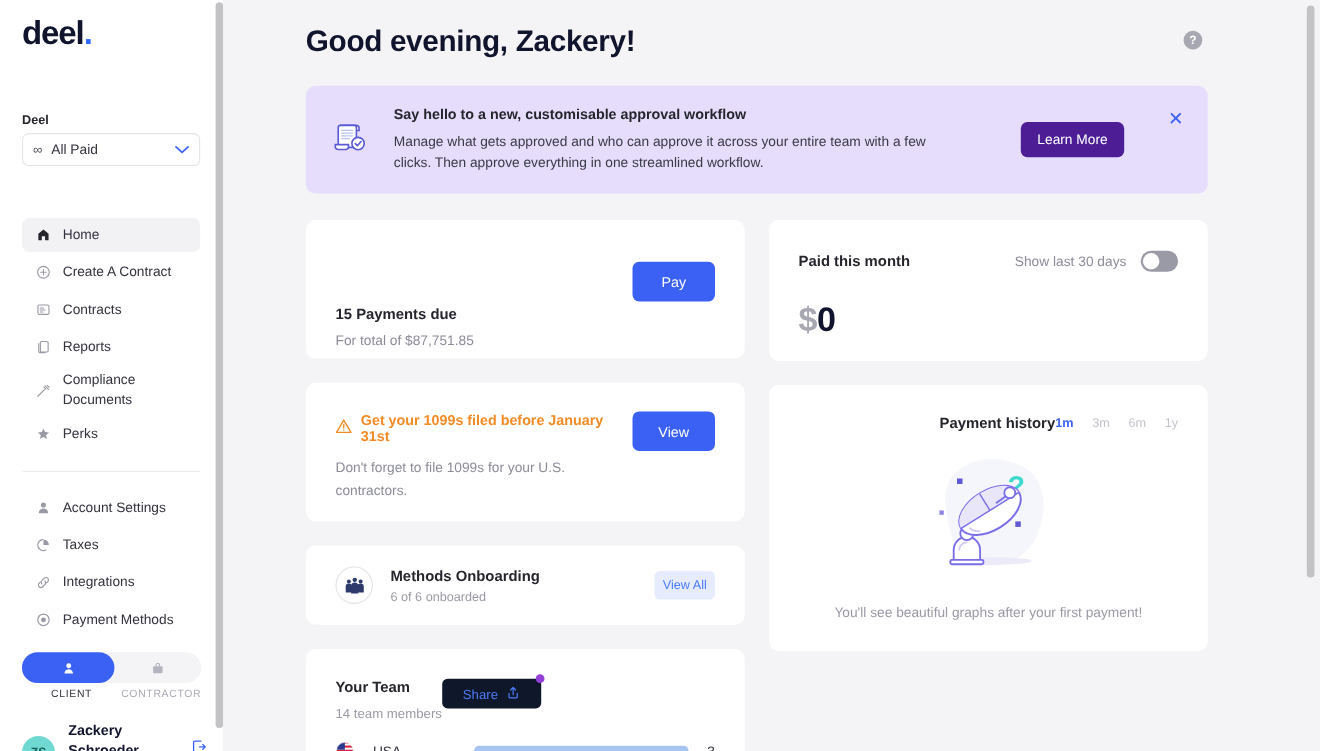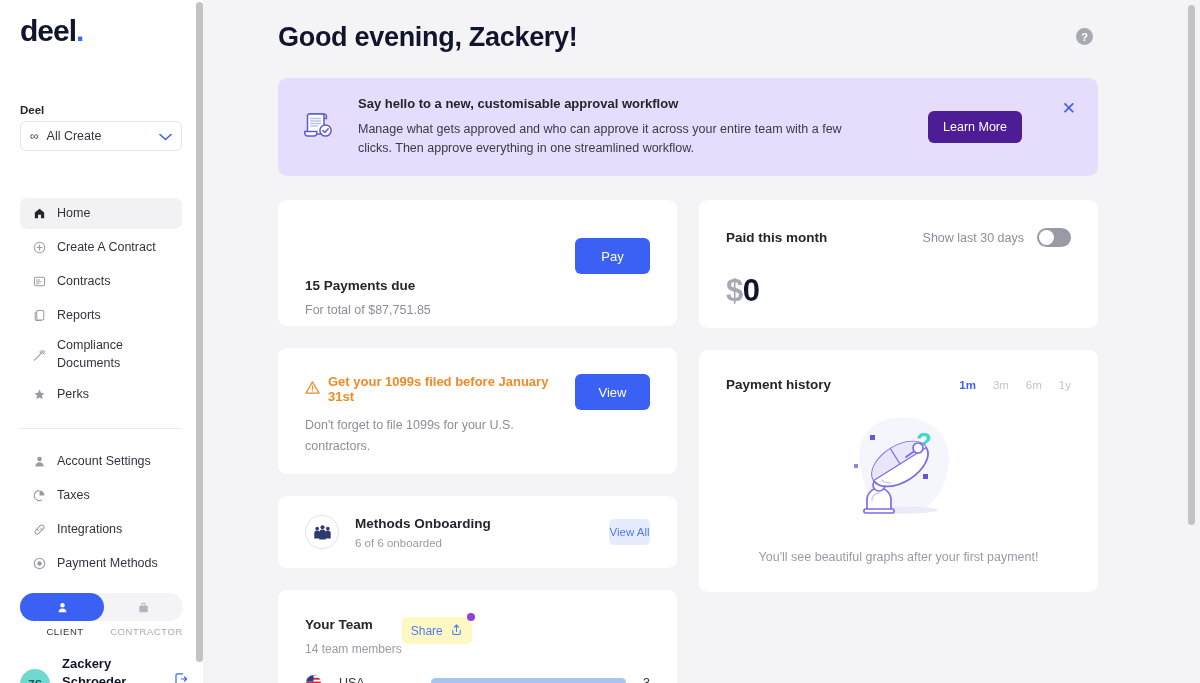--- a/index.html
+++ b/index.html
@@ -148,32 +148,32 @@
   .card-onb { height: 72px; padding: 0 27px; display: flex; align-items: center; }
   .onb-ico {
     width: 34px; height: 34px; border-radius: 50%; border: 1px solid #e2e2e8;
     display: flex; align-items: center; justify-content: center; margin-right: 16px;
     flex: 0 0 34px;
   }
   .onb-mid { flex: 1; }
   .onb-title { font-size: 13.5px; font-weight: bold; color: #25252d; }
   .onb-sub { font-size: 11.5px; color: #9a9aa6; margin-top: 6px; }
   .btn-light {
-    width: 41px; height: 26px; background: #e6ecfd; color: #4d7bf7; border: none;
+    width: 55px; height: 26px; background: #e6ecfd; color: #4d7bf7; border: none;
     border-radius: 5px; font-size: 11.5px; cursor: pointer;
     font-family: "Liberation Sans", sans-serif;
   }
 
   .card-team { padding: 27px 27px 0 27px; height: 108px; position: relative; }
   .team-head { display: flex; align-items: flex-start; }
   .team-title { font-size: 13.5px; font-weight: bold; color: #25252d; flex: 1; }
   .team-sub { font-size: 12px; color: #9a9aa6; margin-top: 10px; }
   .btn-share {
-    height: 27px; background: #fef9c3; color: #4d7bf7; border: none;
-    border-radius: 5px; font-size: 12px; cursor: pointer; padding: 0 9px;
+    height: 27px; background: #0f172a; color: #4d7bf7; border: none;
+    border-radius: 5px; font-size: 12px; cursor: pointer; padding: 0 19px;
     display: flex; align-items: center; gap: 7px;
     font-family: "Liberation Sans", sans-serif; position: relative;
   }
   .share-dot {
     position: absolute; right: -3px; top: -4px; width: 8px; height: 8px;
     border-radius: 50%; background: #9340d8;
   }
   .team-row { display: flex; align-items: center; margin-top: 18px; }
   .flag { width: 17px; height: 17px; flex: 0 0 17px; margin-right: 17px; }
   .country { font-size: 12.5px; color: #33333f; width: 92px; }
@@ -188,21 +188,21 @@
   .paid-toggle-lbl { font-size: 12.5px; color: #8d8d9a; margin-right: 13px; }
   .toggle { width: 34px; height: 19px; border-radius: 10px; background: #9a9aa6;
             position: relative; cursor: pointer; }
   .toggle .knob { position: absolute; left: 2px; top: 2px; width: 15px; height: 15px;
                   border-radius: 50%; background: #fff; }
   .paid-amt { font-size: 31px; font-weight: bold; margin-top: 26px; letter-spacing: -.5px; }
   .paid-amt .cur { color: #a8a8b3; }
   .paid-amt .val { color: #11142d; }
 
   .card-hist { height: 242px; padding: 27px 27px 0 27px; position: relative; }
-  .hist-head { display: flex; align-items: center; }
+  .hist-head { display: flex; align-items: center; text-align: right; }
   .hist-title { font-size: 13.5px; font-weight: bold; color: #25252d; flex: 1; }
   .range { display: flex; gap: 17px; font-size: 11.5px; }
   .range span { color: #c3c3cc; cursor: pointer; }
   .range span.sel { color: #3b61f4; font-weight: bold; }
   .hist-art { display: flex; justify-content: center; margin-top: 14px; }
   .hist-note {
     text-align: center; font-size: 12.5px; color: #9a9aa6; margin-top: 16px;
   }
 
   
@@ -218,21 +218,21 @@
 
   <aside class="sidebar">
     <div class="logo">
       <span>deel</span><span class="dot">.</span>
     </div>
 
     <div class="org-label">Deel</div>
 
     <div class="team-select">
       <span class="infinity">∞</span>
-      <span class="tname">All Create</span>
+      <span class="tname">All Paid</span>
       <span class="chev">
         <svg width="13" height="8" viewBox="0 0 13 8">
             <path d="M1 1.5 L6.5 6.5 L12 1.5" stroke="#3b61f4" stroke-width="1.6" fill="none" stroke-linecap="round"></path>
           </svg>
       </span>
     </div>
 
     <nav class="nav">
 
       <div class="nav-item active">

